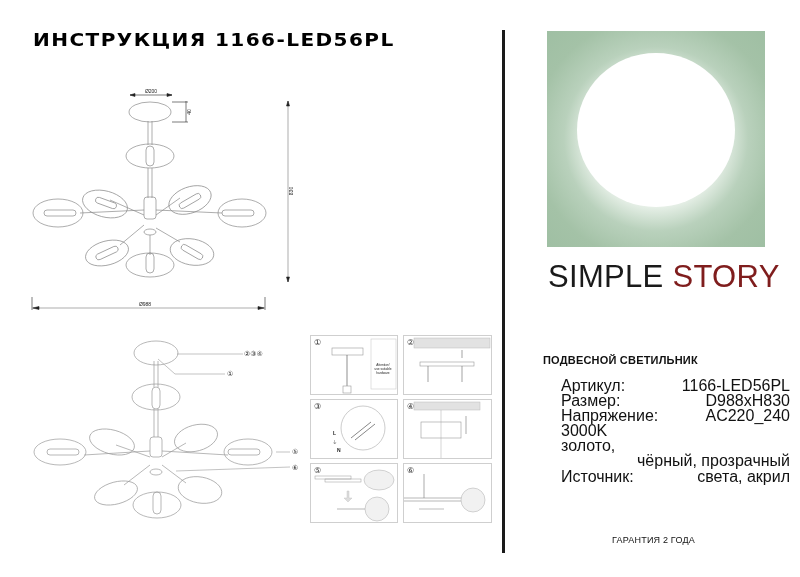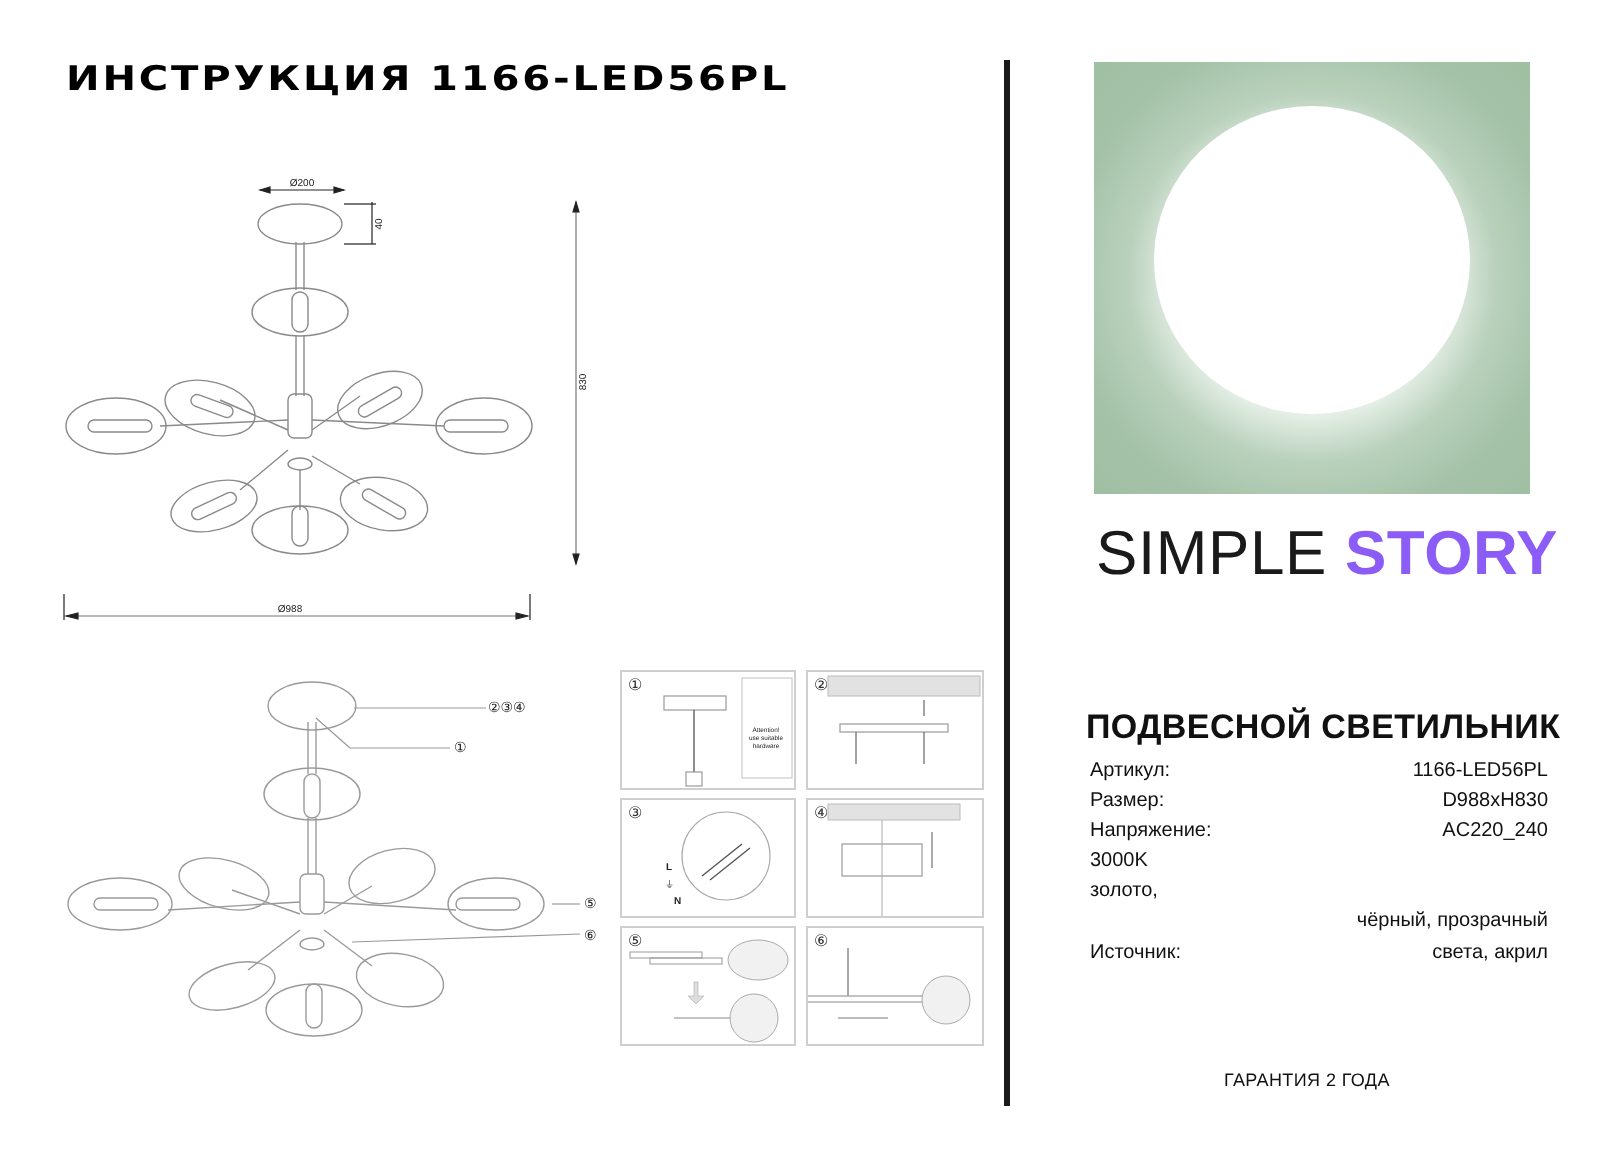--- a/index.html
+++ b/index.html
@@ -4,23 +4,23 @@
 <style>
   html,body{margin:0;padding:0;background:#fff;}
   body{width:800px;height:577px;position:relative;overflow:hidden;font-family:"Liberation Sans",sans-serif;color:#111;}
   .abs{position:absolute;}
   .title{left:33px;top:30px;font-family:"DejaVu Sans",sans-serif;font-weight:bold;font-size:17px;letter-spacing:1.2px;transform:scaleX(1.18);transform-origin:left top;color:#000;white-space:nowrap;}
   .divider{left:502px;top:30px;width:3px;height:523px;background:#1a1a1a;}
   .logo-box{left:547px;top:31px;width:218px;height:216px;background:radial-gradient(circle at 50% 50%,#ffffff 0%,#ffffff 39%,#e4eee5 45%,#b9d1bc 60%,#a4c2a7 80%,#9fbfa3 100%);}
   .logo-circle{left:577px;top:53px;width:158px;height:154px;border-radius:50%;background:#fff;}
   .brand{left:548px;top:259px;font-size:31px;letter-spacing:0.3px;white-space:nowrap;color:#1a1a1a;}
   .brand .b1{font-weight:normal;}
-  .brand .b2{font-weight:bold;color:#8b5cf6;}
-  .subtitle{left:543px;top:354px;font-size:17px;font-weight:bold;letter-spacing:0.2px;}
-  .specs{left:545px;top:378px;width:229px;font-size:10px;line-height:15.1px;}
+  .brand .b2{font-weight:normal;color:#7f1d1d;}
+  .subtitle{left:543px;top:354px;font-size:11px;font-weight:bold;letter-spacing:0.2px;}
+  .specs{left:561px;top:378px;width:229px;font-size:16px;line-height:15.1px;}
   .spec-row{display:flex;justify-content:space-between;}
   .spec-row .v{text-align:left;}
   .spec-cont{text-align:right;}
   .warranty{left:612px;top:535px;font-size:9px;letter-spacing:0.2px;}
   .panel{position:absolute;border:1px solid #cfcfcf;background:#fff;}
   .pnum{position:absolute;left:3px;top:2px;font-size:8px;color:#333;}
   svg{position:absolute;overflow:visible;}
   .dimtxt{font-size:5px;fill:#222;font-family:"Liberation Sans",sans-serif;}
 </style>
 </head>

